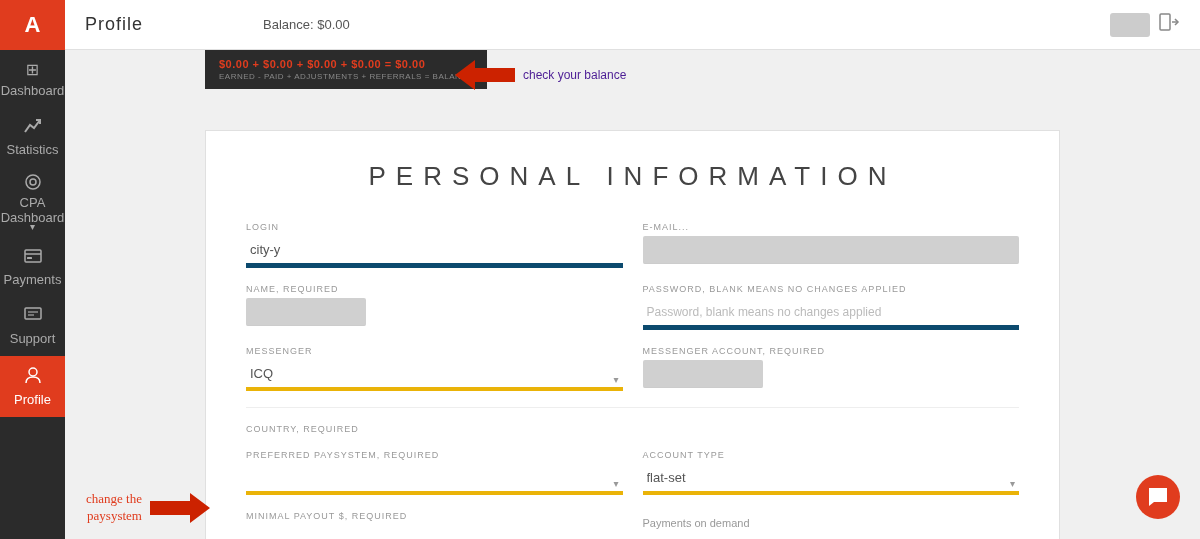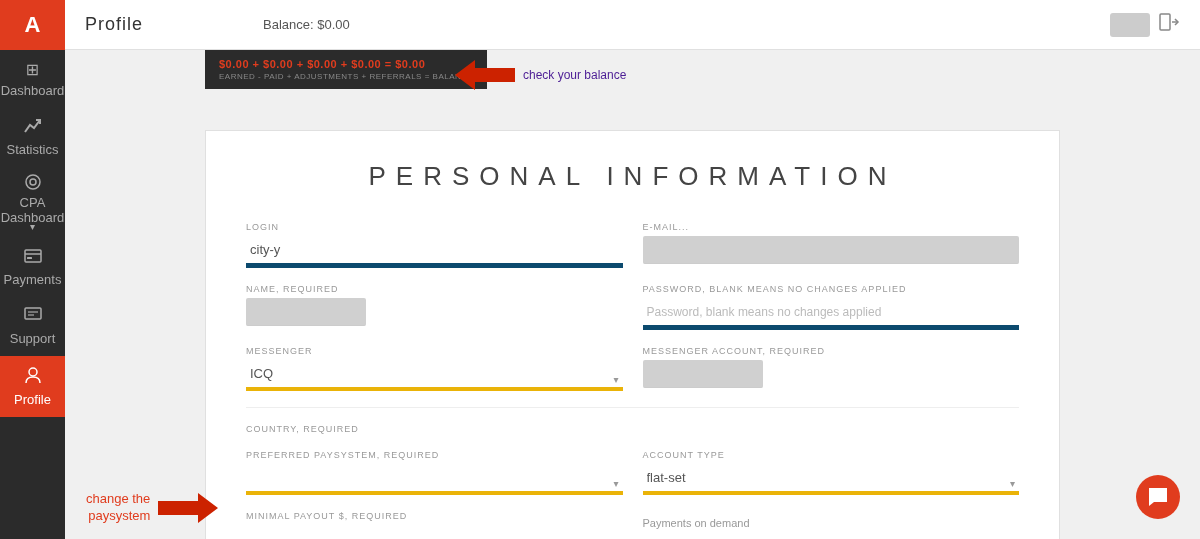--- a/index.html
+++ b/index.html
@@ -242,20 +242,21 @@
     }
 
     
     .arrow-pay {
       position: absolute;
       left: -120px;
       top: 360px;
       display: flex;
       align-items: center;
       gap: 8px;
+      font-family: Liberation Serif, serif;
     }
     .arrow-pay-text {
       font-size: 13px;
       color: #e03c1e;
       font-weight: 400;
       text-align: right;
       line-height: 1.3;
     }
 
     

